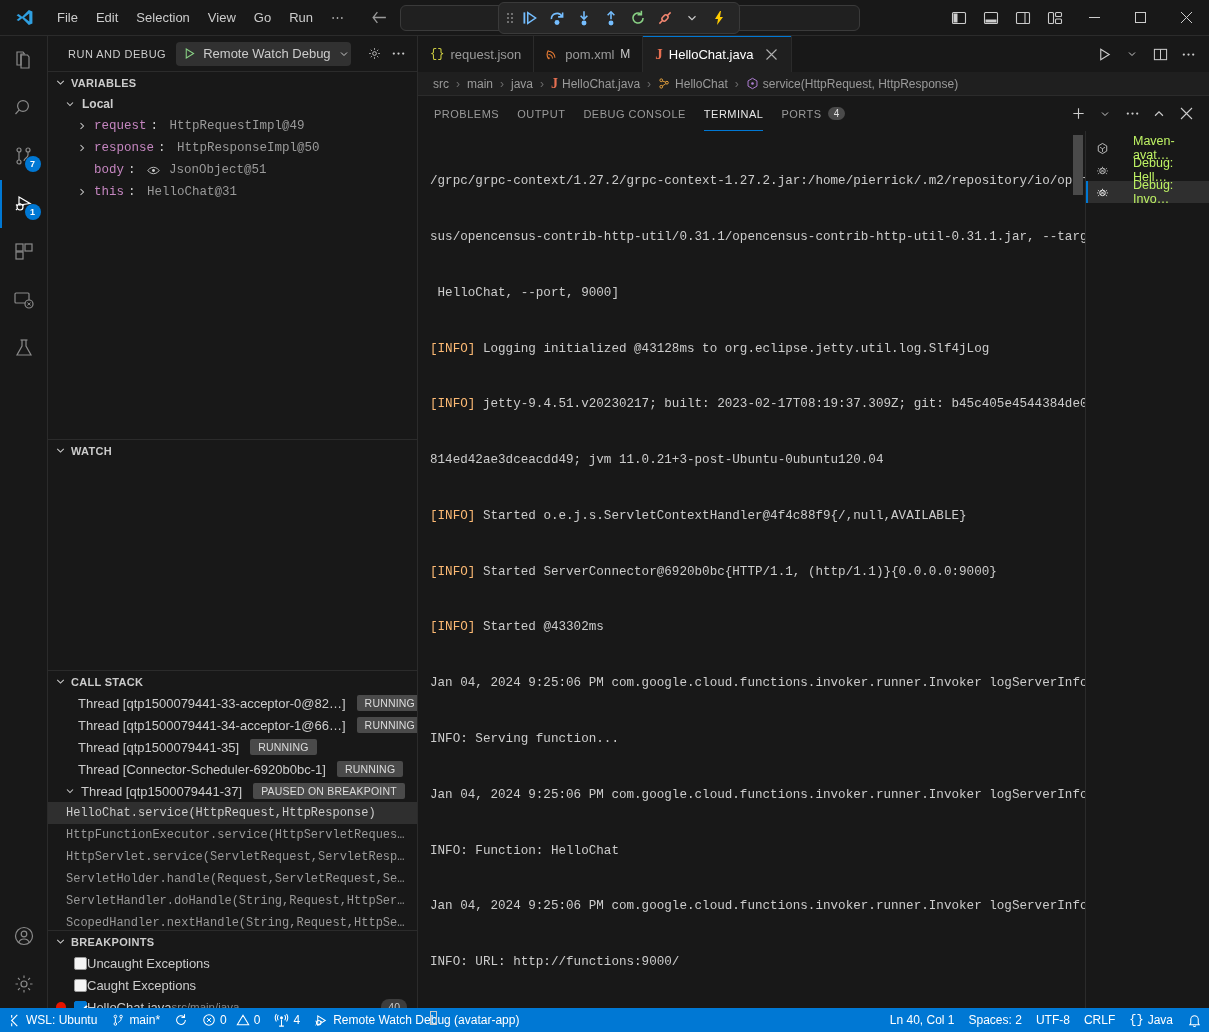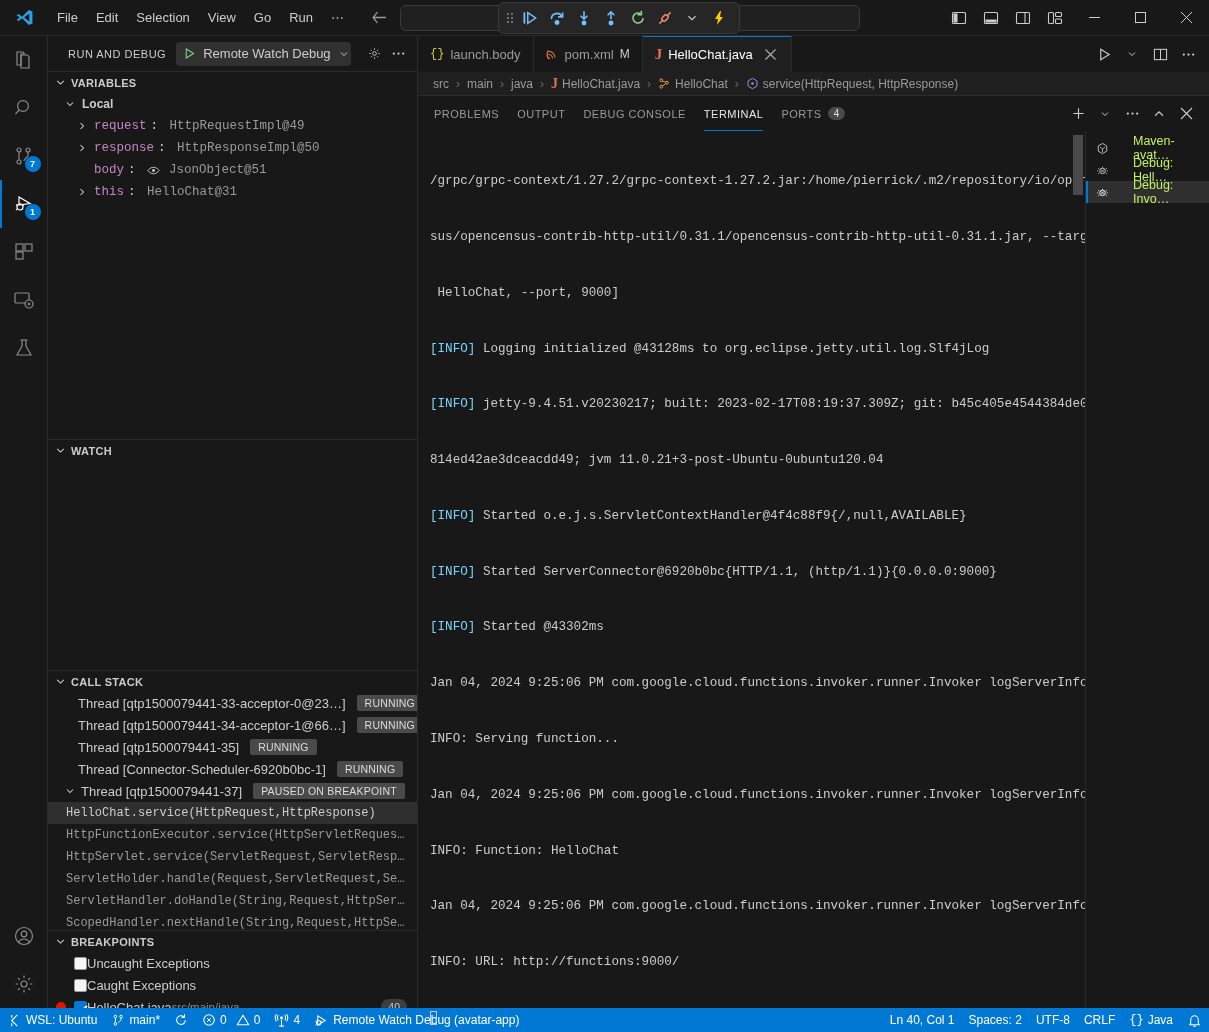--- a/index.html
+++ b/index.html
@@ -166,21 +166,21 @@
   .panel-actions { margin-left:auto; display:flex; align-items:center; gap:1px; padding-right:10px; }
   .pact { width:26px; height:26px; display:flex; align-items:center; justify-content:center; border-radius:4px; cursor:pointer; color:#cccccc;}
 
   .panel-body { flex:1 1 auto; display:flex; min-height:0; }
   .terminal {
     flex: 1 1 auto; padding: 4px 0 0 12px; overflow:hidden;
     font-family:"Liberation Mono", monospace; font-size:12.6px; line-height:18.6px; color:#cccccc;
     white-space: pre; position:relative;
   }
   .term-scroll { position:absolute; right:2px; top:4px; width:10px; height:60px; background:#4a4a4a; }
-  .info { color:#7dd3fc; }
+  .info { color:#fdba74; }
   .cursor-block { display:inline-block; width:7px; height:14px; border:1px solid #cccccc; vertical-align:middle; }
   .term-list { width: 124px; flex:0 0 124px; border-left:1px solid #2b2b2b; padding-top:6px; }
   .tl-row { height:22px; display:flex; align-items:center; gap:24px; padding-left:10px; font-size:12.5px; color:#bef264; cursor:pointer; position:relative;}
   .tl-row.active { background:#2f2f2f; }
   .tl-row.active:before { content:''; position:absolute; left:0; top:0; bottom:0; width:2px; background:#0078d4; }
 
   
   .statusbar {
     height: 24px; flex: 0 0 24px; background:#0078d4; display:flex; align-items:center;
     color:#ffffff; font-size:12px;
@@ -513,21 +513,21 @@
         <div class="section-head">
           <span>
             <svg width="13" height="13" viewBox="0 0 16 16">
                 <path d="M4 6l4 4 4-4" stroke="#cccccc" stroke-width="1.3" fill="none"></path>
               </svg>
           </span>
           <span>CALL STACK</span>
         </div>
         <div class="section-body" style="height:238px;">
           <div class="stack-row" style="padding-left:30px;">
-            <span>Thread [qtp1500079441-33-acceptor-0@23…]</span>
+            <span>Thread [qtp1500079441-33-acceptor-0@82…]</span>
             <span class="tag">RUNNING</span>
           </div>
           <div class="stack-row" style="padding-left:30px;">
             <span>Thread [qtp1500079441-34-acceptor-1@66…]</span>
             <span class="tag">RUNNING</span>
           </div>
           <div class="stack-row" style="padding-left:30px;">
             <span>Thread [qtp1500079441-35]</span>
             <span class="tag">RUNNING</span>
           </div>
@@ -591,21 +591,21 @@
             <span class="bp-line">40</span>
           </div>
         </div>
       </div>
     </div>
 
     <div class="editorarea">
       <div class="tabsrow">
         <div class="tab">
           <span style="color:#cbcb41;font-family:'Liberation Mono',monospace;font-size:12px;">{}</span>
-          <span>launch.body</span>
+          <span>request.json</span>
         </div>
         <div class="tab">
           <span>
             <svg width="13" height="13" viewBox="0 0 16 16">
                 <path d="M3 13a9 9 0 0 1 0-10M3 13h1" stroke="#e37933" stroke-width="1.4" fill="none"></path>
                 <circle cx="3.6" cy="12.4" r="1.1" fill="#e37933"></circle>
                 <path d="M3 4a8 8 0 0 1 8 8M3 8a5 5 0 0 1 5 5" stroke="#e37933" stroke-width="1.3" fill="none"></path>
               </svg>
           </span>
           <span>pom.xml</span>

